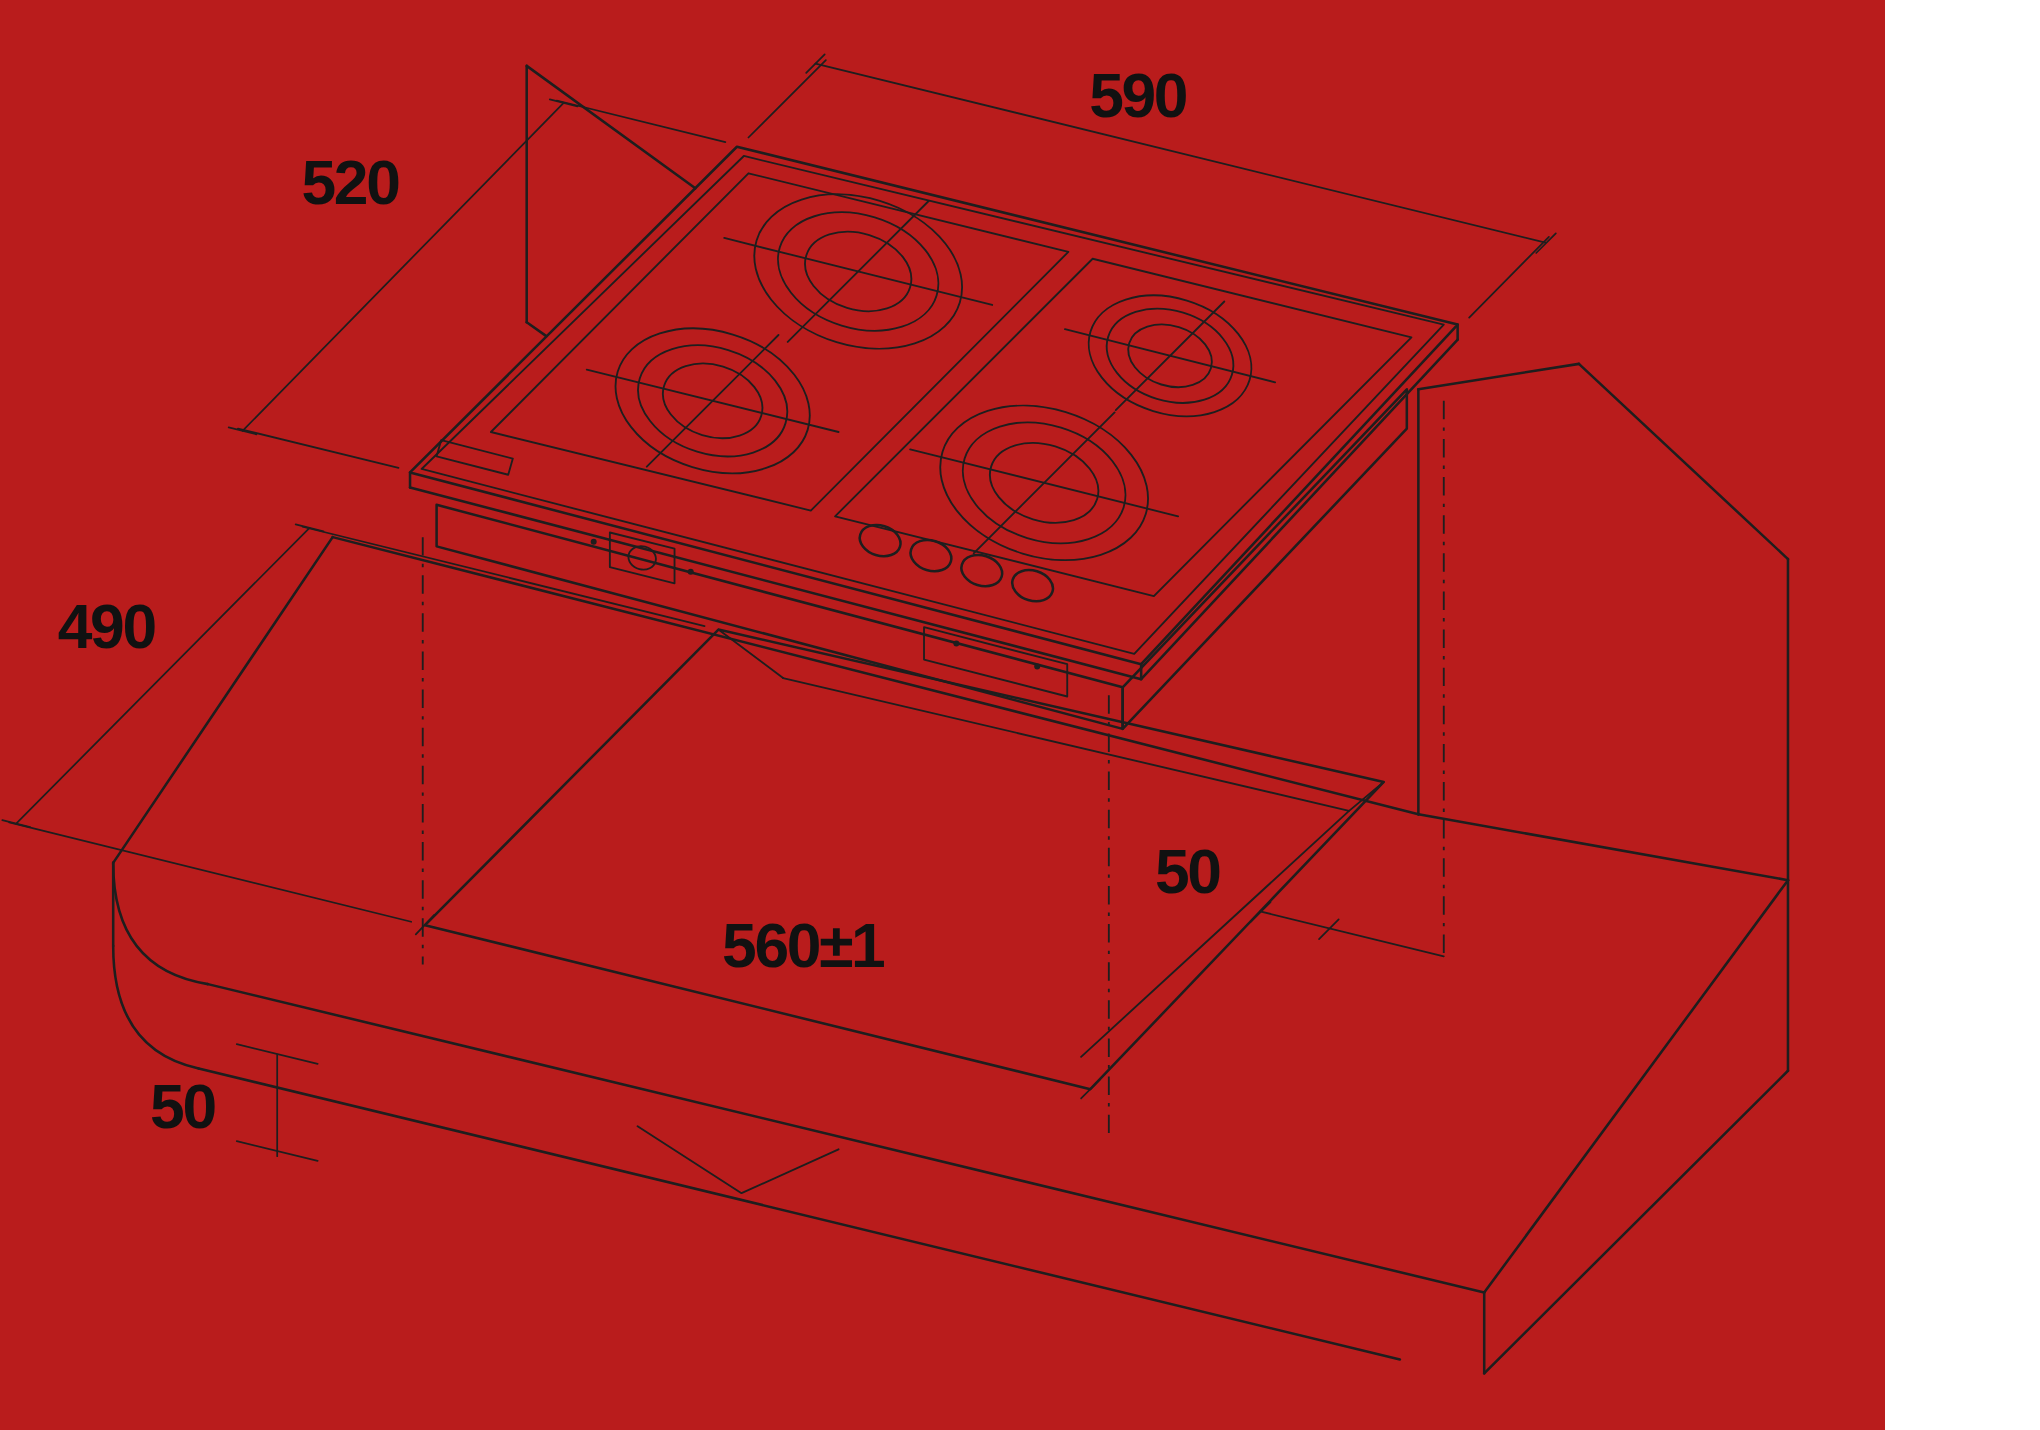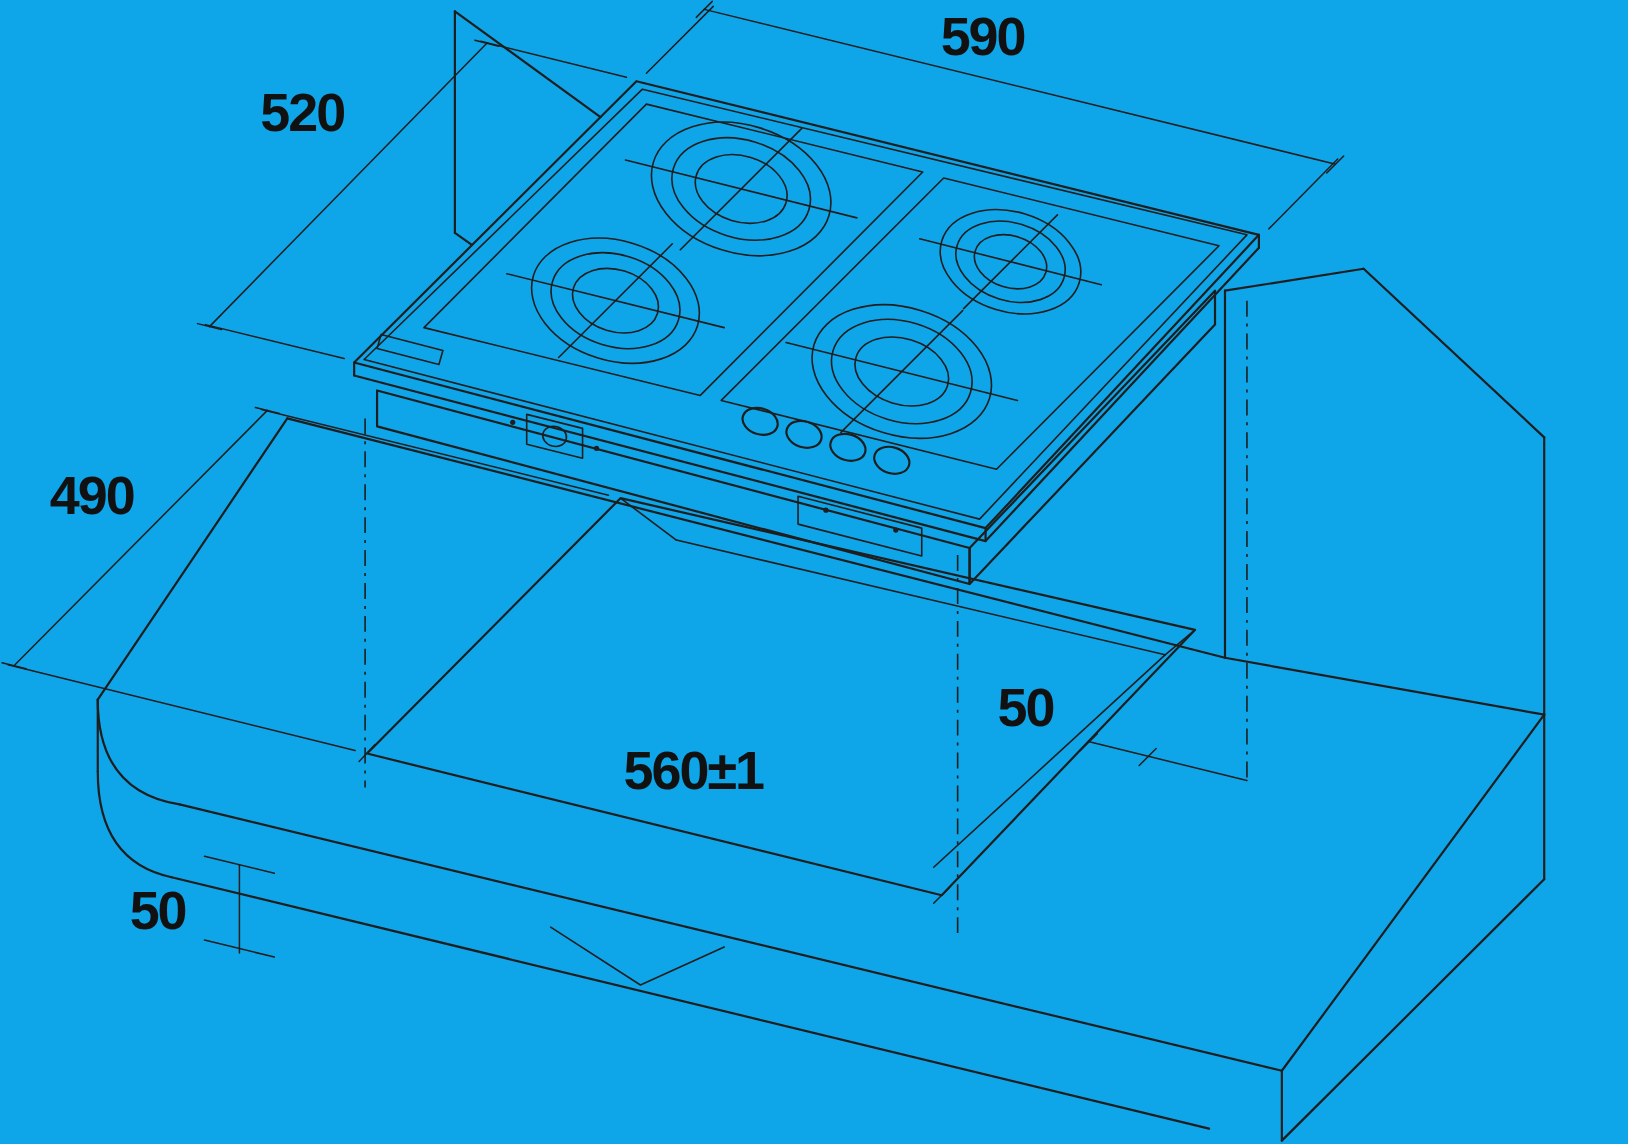--- a/index.html
+++ b/index.html
@@ -1,19 +1,19 @@
 <!DOCTYPE html>
 <html><head>
 <meta charset="utf-8">
 <style>
   html,body{margin:0;padding:0;background:#ffffff;}
   .page{
     position:relative;
-    width:1628px;height:1144px;
-    background:#0ea5e9;
+    width:1508px;height:1144px;
+    background:#b91c1c;
     font-family:"Liberation Sans", sans-serif;
     overflow:hidden;
   }
   svg{display:block;width:100%;height:100%;}
   .ln{stroke:#1e1e1e;stroke-width:2.2;fill:none;stroke-linecap:round;stroke-linejoin:round;}
   .ln-thin{stroke:#1e1e1e;stroke-width:1.6;fill:none;stroke-linecap:round;stroke-linejoin:round;}
   .ln-dim{stroke:#1e1e1e;stroke-width:1.5;fill:none;stroke-linecap:round;}
   .ln-dash{stroke:#1e1e1e;stroke-width:1.6;fill:none;stroke-dasharray:16 7 3 7;stroke-linecap:butt;}
   .dot{fill:#1e1e1e;stroke:none;}
   .dim-text{

